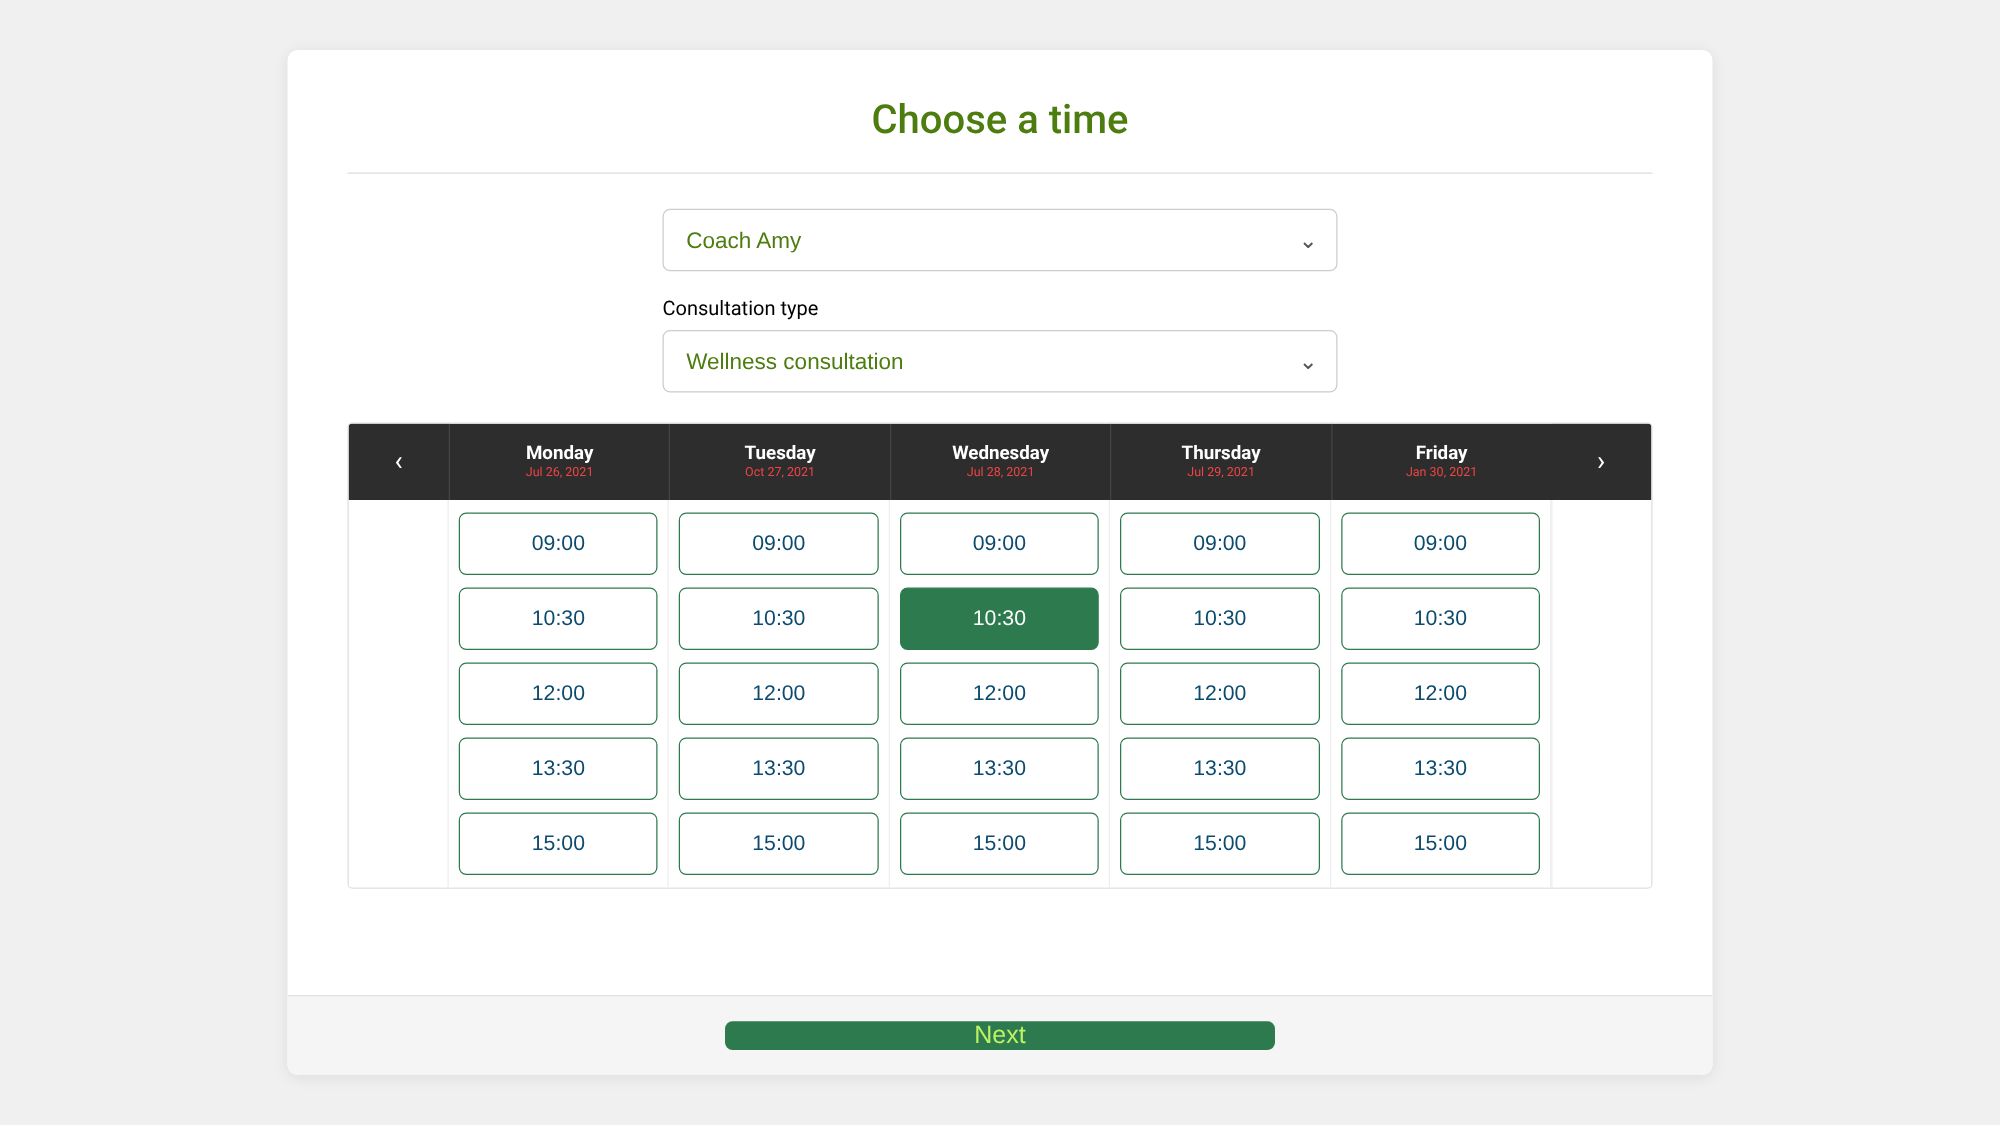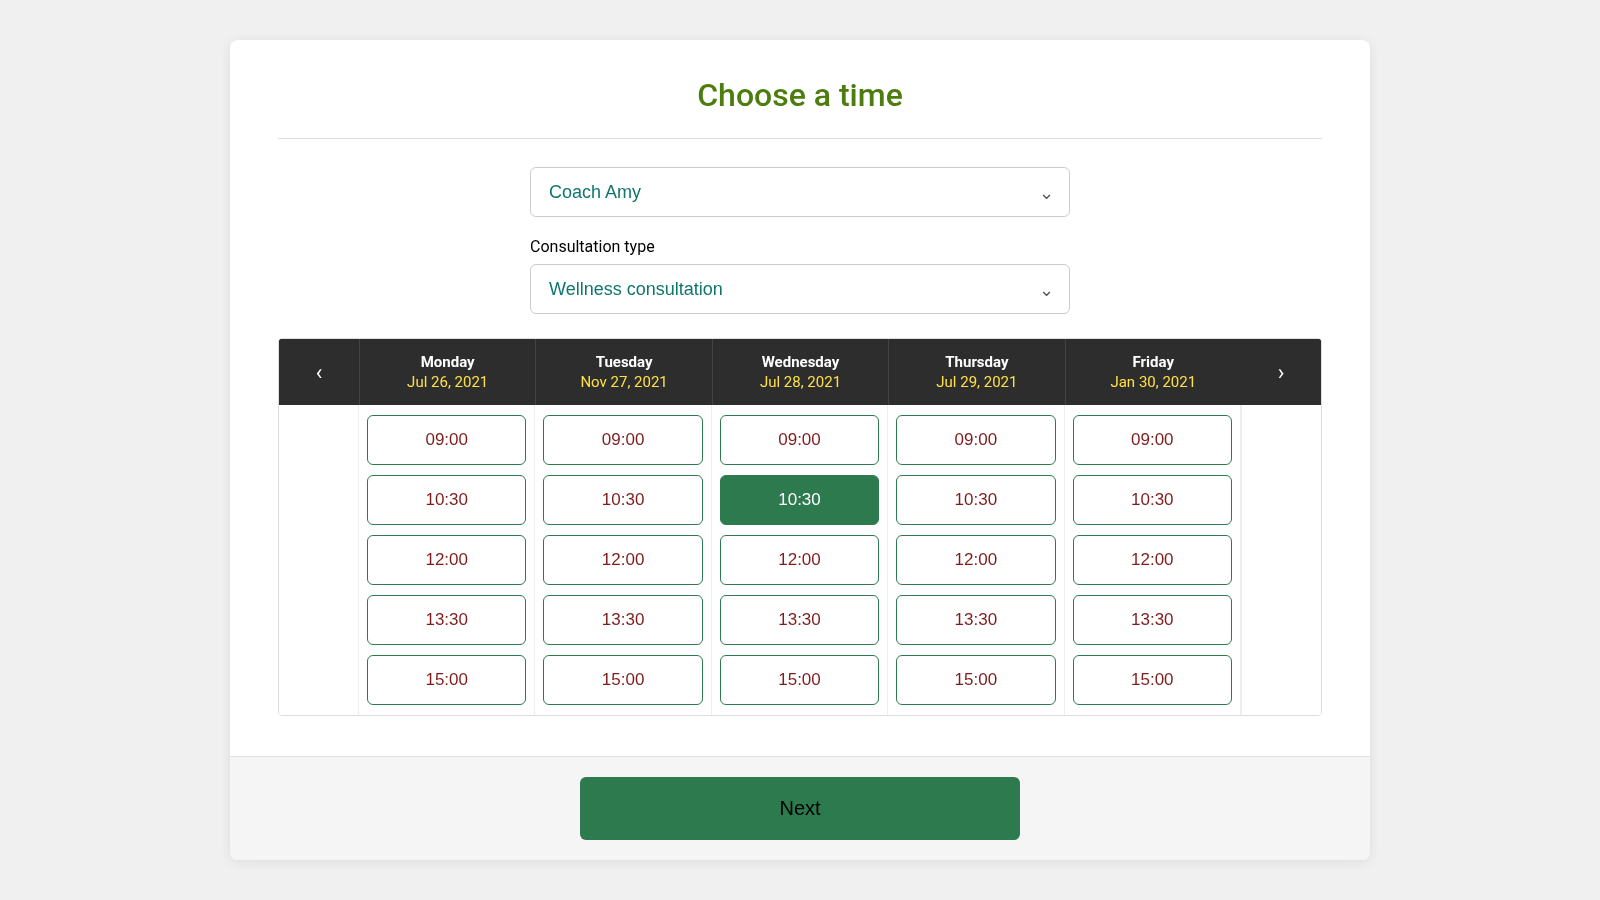--- a/index.html
+++ b/index.html
@@ -66,21 +66,21 @@
       position: relative;
       width: 540px;
     }
 
     .dropdown-container select {
       width: 100%;
       border: 1px solid #ccc;
       border-radius: 6px;
       padding: 14px 18px;
       font-size: 18px;
-      color: #0f766e;
+      color: #4d7c0f;
       appearance: none;
       background: #fff;
       cursor: pointer;
     }
 
     .dropdown-container .chevron {
       position: absolute;
       right: 16px;
       top: 50%;
       transform: translateY(-50%);
@@ -132,22 +132,22 @@
       border-left: 1px solid #444;
     }
 
     .day-name {
       font-size: 15px;
       font-weight: 700;
       color: #fff;
     }
 
     .day-date {
-      font-size: 15px;
-      color: #fde047;
+      font-size: 10px;
+      color: #ef4444;
       margin-top: 2px;
     }
 
     .calendar-body {
       display: grid;
       grid-template-columns: 80px repeat(5, 1fr) 80px;
       background: #fff;
     }
 
     .empty-col {
@@ -160,21 +160,21 @@
       padding: 10px 8px;
       gap: 10px;
       border-right: 1px solid #eee;
     }
 
     .time-btn {
       border: 1.5px solid #2d7a4f;
       border-radius: 6px;
       padding: 14px 8px;
       font-size: 17px;
-      color: #7f1d1d;
+      color: #0c4a6e;
       background: #fff;
       cursor: pointer;
       text-align: center;
       transition: background 0.15s;
     }
 
     .time-btn.selected {
       background: #2d7a4f;
       color: #fff;
       border-color: #2d7a4f;
@@ -188,23 +188,22 @@
     .card-footer {
       background: #f5f5f5;
       padding: 20px 48px;
       display: flex;
       justify-content: center;
       border-top: 1px solid #e0e0e0;
     }
 
     .next-btn {
       width: 440px;
-      padding: 20px;
       background: #2d7a4f;
-      color: #000000;
+      color: #bef264;
       border: none;
       border-radius: 6px;
       font-size: 20px;
       font-weight: 500;
       cursor: pointer;
       transition: background 0.15s;
     }
   </style>
 </head>
 <body>
@@ -247,21 +246,21 @@
         <div class="calendar-header">
           <div class="nav-cell">
             <span>‹</span>
           </div>
           <div class="day-header">
             <div class="day-name">Monday</div>
             <div class="day-date">Jul 26, 2021</div>
           </div>
           <div class="day-header">
             <div class="day-name">Tuesday</div>
-            <div class="day-date">Nov 27, 2021</div>
+            <div class="day-date">Oct 27, 2021</div>
           </div>
           <div class="day-header">
             <div class="day-name">Wednesday</div>
             <div class="day-date">Jul 28, 2021</div>
           </div>
           <div class="day-header">
             <div class="day-name">Thursday</div>
             <div class="day-date">Jul 29, 2021</div>
           </div>
           <div class="day-header">

